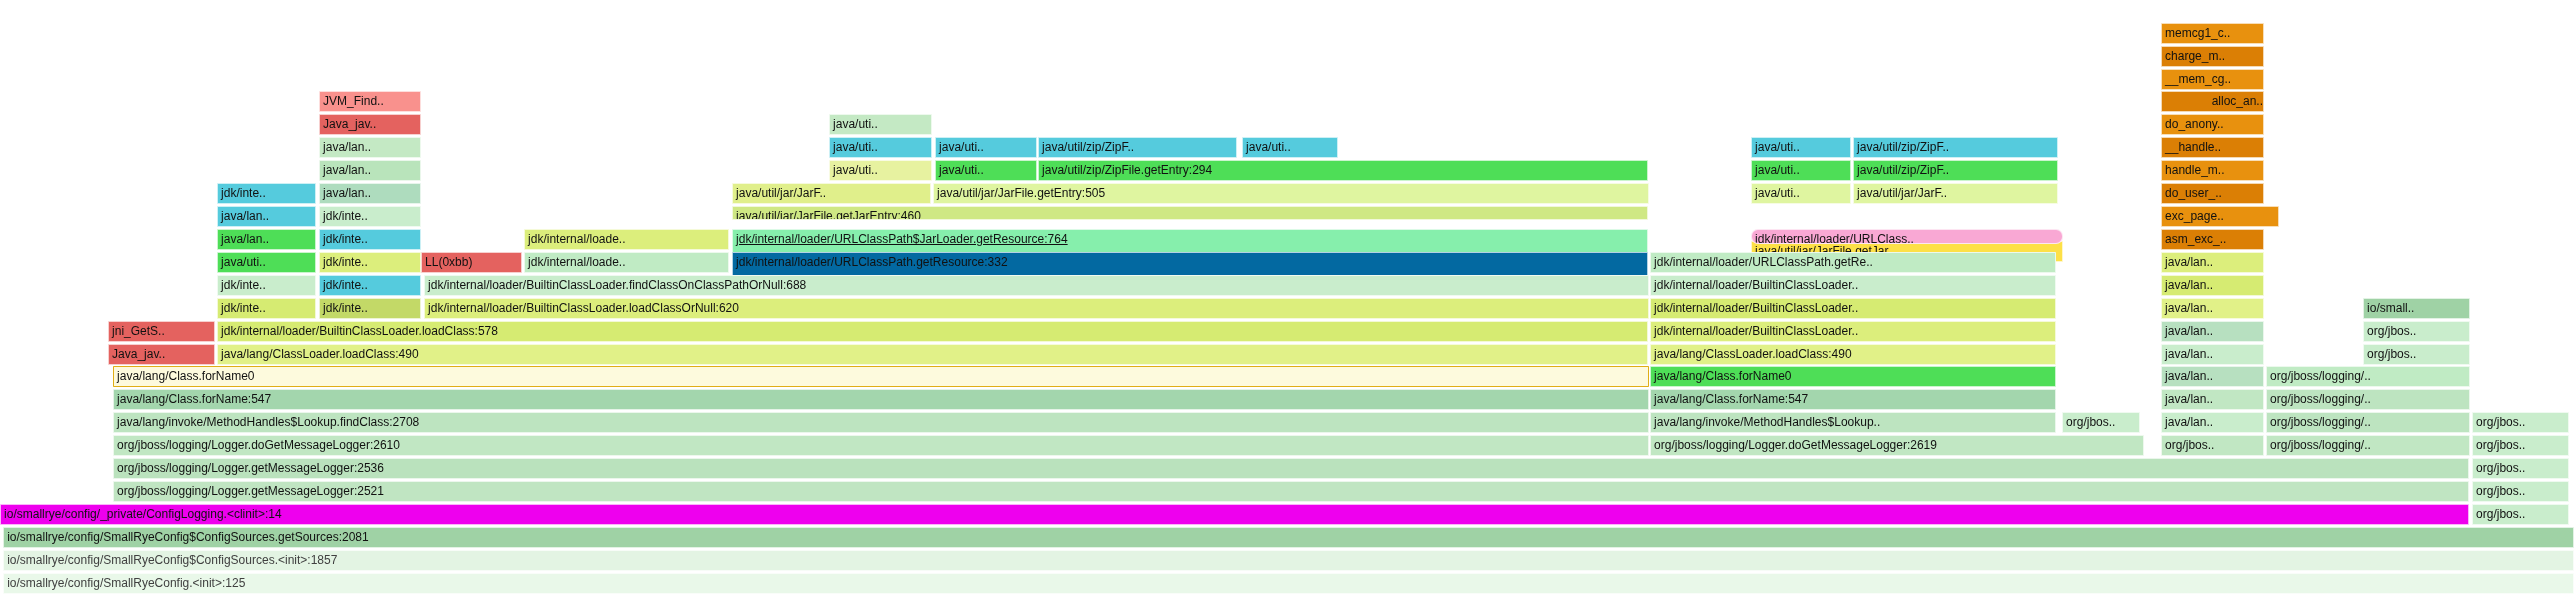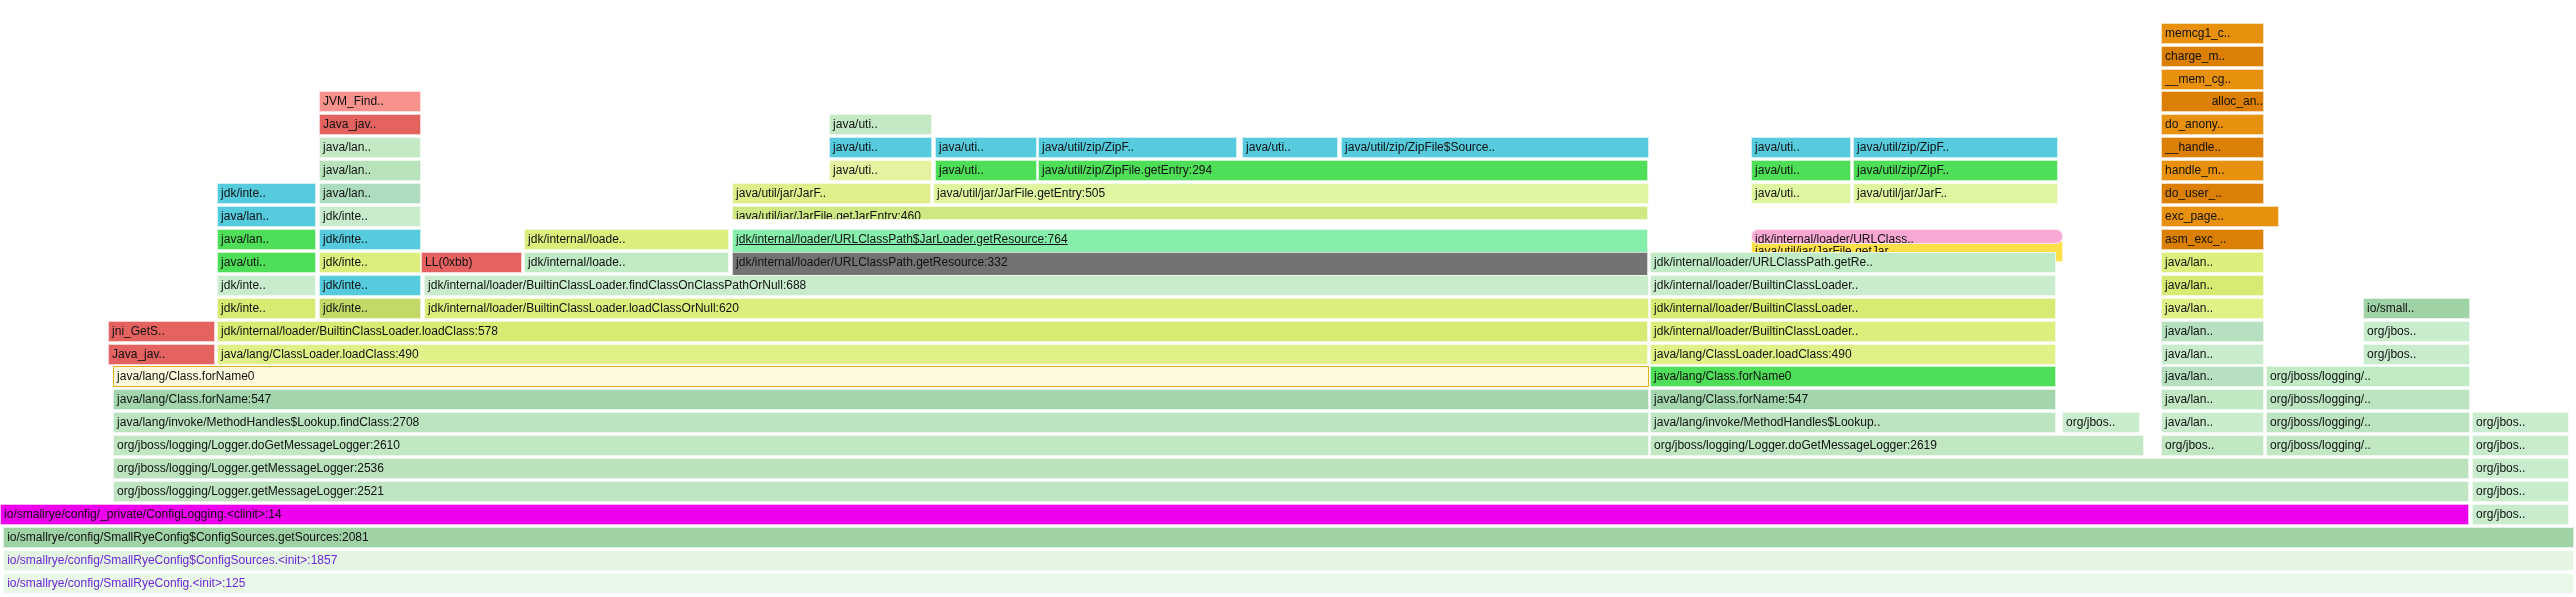--- a/index.html
+++ b/index.html
@@ -1,41 +1,40 @@
 <!DOCTYPE html>
 <html style="font-size:12.6px"><head>
 <meta charset="utf-8">
 <style>
   html,body{margin:0;padding:0;background:#ffffff;}
   #stage{position:relative;width:2576px;height:598px;background:#ffffff;overflow:hidden;
          font-family:"Liberation Sans","DejaVu Sans",sans-serif;}
   .frame{position:absolute;height:21px;box-sizing:border-box;border:0.8px solid rgba(255,255,255,0.7);
          border-radius:0.8px;overflow:hidden;white-space:nowrap;font-size:12px;line-height:19.6px;
          color:#111;padding-left:3.1px;cursor:pointer;}
-  .frame.dim{color:#6d28d9;}
+  .frame.dim{color:#404040;}
   .frame.selected{border:1.6px solid #e0ae17;line-height:18px;}
 </style>
 </head>
 <body>
 
 <div id="stage">
     <div class="frame" title="memcg1_c.." style="left: 2161px; top: 23px; width: 103px; height: 21px; background: rgb(232, 145, 14);">memcg1_c..</div>
     <div class="frame" title="charge_m.." style="left: 2161px; top: 46px; width: 103px; height: 21px; background: rgb(219, 127, 5);">charge_m..</div>
     <div class="frame" title="__mem_cg.." style="left: 2161px; top: 69px; width: 103px; height: 21px; background: rgb(232, 145, 14);">__mem_cg..</div>
     <div class="frame" title="JVM_Find.." style="left: 319px; top: 91px; width: 102px; height: 21px; background: rgb(249, 145, 141);">JVM_Find..</div>
     <div class="frame" title="alloc_an.." style="left: 2161px; top: 91px; width: 103px; height: 21px; background: rgb(219, 127, 5); text-align: right;">alloc_an..</div>
     <div class="frame" title="Java_jav.." style="left: 319px; top: 114px; width: 102px; height: 21px; background: rgb(228, 98, 95);">Java_jav..</div>
     <div class="frame" title="java/uti.." style="left: 829px; top: 114px; width: 103px; height: 21px; background: rgb(196, 233, 196);">java/uti..</div>
     <div class="frame" title="do_anony.." style="left: 2161px; top: 114px; width: 103px; height: 21px; background: rgb(232, 145, 14);">do_anony..</div>
     <div class="frame" title="java/lan.." style="left: 319px; top: 137px; width: 102px; height: 21px; background: rgb(196, 233, 196);">java/lan..</div>
     <div class="frame" title="java/uti.." style="left: 829px; top: 137px; width: 103px; height: 21px; background: rgb(85, 203, 221);">java/uti..</div>
     <div class="frame" title="java/uti.." style="left: 935px; top: 137px; width: 102px; height: 21px; background: rgb(85, 203, 221);">java/uti..</div>
     <div class="frame" title="java/util/zip/ZipF.." style="left: 1038px; top: 137px; width: 199px; height: 21px; background: rgb(85, 203, 221);">java/util/zip/ZipF..</div>
     <div class="frame" title="java/uti.." style="left: 1242px; top: 137px; width: 96px; height: 21px; background: rgb(85, 203, 221);">java/uti..</div>
-    <div class="frame" title="java/util/zip/ZipFile$Source.." style="left: 1341px; top: 137px; width: 308px; height: 21px; background: rgb(85, 203, 221);">java/util/zip/ZipFile$Source..</div>
     <div class="frame" title="java/uti.." style="left: 1751px; top: 137px; width: 100px; height: 21px; background: rgb(85, 203, 221);">java/uti..</div>
     <div class="frame" title="java/util/zip/ZipF.." style="left: 1853px; top: 137px; width: 205px; height: 21px; background: rgb(85, 203, 221);">java/util/zip/ZipF..</div>
     <div class="frame" title="__handle.." style="left: 2161px; top: 137px; width: 103px; height: 21px; background: rgb(219, 127, 5);">__handle..</div>
     <div class="frame" title="java/lan.." style="left: 319px; top: 160px; width: 102px; height: 21px; background: rgb(185, 228, 187);">java/lan..</div>
     <div class="frame" title="java/uti.." style="left: 829px; top: 160px; width: 103px; height: 21px; background: rgb(231, 242, 160);">java/uti..</div>
     <div class="frame" title="java/uti.." style="left: 935px; top: 160px; width: 102px; height: 21px; background: rgb(78, 222, 87);">java/uti..</div>
     <div class="frame" title="java/util/zip/ZipFile.getEntry:294" style="left: 1038px; top: 160px; width: 610px; height: 21px; background: rgb(78, 222, 87);">java/util/zip/ZipFile.getEntry:294</div>
     <div class="frame" title="java/uti.." style="left: 1751px; top: 160px; width: 100px; height: 21px; background: rgb(78, 222, 87);">java/uti..</div>
     <div class="frame" title="java/util/zip/ZipF.." style="left: 1853px; top: 160px; width: 205px; height: 21px; background: rgb(78, 222, 87);">java/util/zip/ZipF..</div>
     <div class="frame" title="handle_m.." style="left: 2161px; top: 160px; width: 103px; height: 21px; background: rgb(232, 145, 14);">handle_m..</div>
@@ -54,21 +53,21 @@
     <div class="frame" title="java/lan.." style="left: 217px; top: 229px; width: 99px; height: 21px; background: rgb(78, 222, 87);">java/lan..</div>
     <div class="frame" title="jdk/inte.." style="left: 319px; top: 229px; width: 102px; height: 21px; background: rgb(85, 203, 221);">jdk/inte..</div>
     <div class="frame" title="jdk/internal/loade.." style="left: 524px; top: 229px; width: 205px; height: 21px; background: rgb(220, 238, 124);">jdk/internal/loade..</div>
     <div class="frame" title="jdk/internal/loader/URLClassPath$JarLoader.getResource:764" style="left: 732px; top: 229px; width: 916px; height: 35px; background: #86efac; text-decoration: underline;">jdk/internal/loader/URLClassPath$JarLoader.getResource:764</div>
     <div class="frame" title="jdk/internal/loader/URLClass.." style="left: 1751px; top: 229px; width: 312px; height: 15px; background: #f9a8d4; border-radius: 7px;">jdk/internal/loader/URLClass..</div>
     <div class="frame" title="asm_exc_.." style="left: 2161px; top: 229px; width: 103px; height: 21px; background: rgb(219, 127, 5);">asm_exc_..</div>
     <div class="frame" title="java/uti.." style="left: 217px; top: 252px; width: 99px; height: 21px; background: rgb(78, 222, 87);">java/uti..</div>
     <div class="frame" title="jdk/inte.." style="left: 319px; top: 252px; width: 102px; height: 21px; background: rgb(220, 238, 124);">jdk/inte..</div>
     <div class="frame" title="LL(0xbb)" style="left: 421px; top: 252px; width: 101px; height: 21px; background: rgb(228, 98, 95);">LL(0xbb)</div>
     <div class="frame" title="jdk/internal/loade.." style="left: 524px; top: 252px; width: 205px; height: 21px; background: rgb(192, 235, 196);">jdk/internal/loade..</div>
-    <div class="frame" title="jdk/internal/loader/URLClassPath.getResource:332" style="left: 732px; top: 252px; width: 916px; height: 25px; background: #737373;">jdk/internal/loader/URLClassPath.getResource:332</div>
+    <div class="frame" title="jdk/internal/loader/URLClassPath.getResource:332" style="left: 732px; top: 252px; width: 916px; height: 25px; background: #0369a1;">jdk/internal/loader/URLClassPath.getResource:332</div>
     <div class="frame" title="jdk/internal/loader/URLClassPath.getRe.." style="left: 1650px; top: 252px; width: 406px; height: 21px; background: rgb(192, 235, 196);">jdk/internal/loader/URLClassPath.getRe..</div>
     <div class="frame" title="java/lan.." style="left: 2161px; top: 252px; width: 103px; height: 21px; background: rgb(220, 238, 124);">java/lan..</div>
     <div class="frame" title="jdk/inte.." style="left: 217px; top: 275px; width: 99px; height: 21px; background: rgb(201, 237, 204);">jdk/inte..</div>
     <div class="frame" title="jdk/inte.." style="left: 319px; top: 275px; width: 102px; height: 21px; background: rgb(85, 203, 221);">jdk/inte..</div>
     <div class="frame" title="jdk/internal/loader/BuiltinClassLoader.findClassOnClassPathOrNull:688" style="left: 424px; top: 275px; width: 1225px; height: 21px; background: rgb(201, 237, 204);">jdk/internal/loader/BuiltinClassLoader.findClassOnClassPathOrNull:688</div>
     <div class="frame" title="jdk/internal/loader/BuiltinClassLoader.." style="left: 1650px; top: 275px; width: 406px; height: 21px; background: rgb(201, 237, 204);">jdk/internal/loader/BuiltinClassLoader..</div>
     <div class="frame" title="java/lan.." style="left: 2161px; top: 275px; width: 103px; height: 21px; background: rgb(214, 235, 114);">java/lan..</div>
     <div class="frame" title="jdk/inte.." style="left: 217px; top: 298px; width: 99px; height: 21px; background: rgb(214, 235, 114);">jdk/inte..</div>
     <div class="frame" title="jdk/inte.." style="left: 319px; top: 298px; width: 102px; height: 21px; background: rgb(195, 217, 103);">jdk/inte..</div>
     <div class="frame" title="jdk/internal/loader/BuiltinClassLoader.loadClassOrNull:620" style="left: 424px; top: 298px; width: 1225px; height: 21px; background: rgb(220, 238, 124);">jdk/internal/loader/BuiltinClassLoader.loadClassOrNull:620</div>

